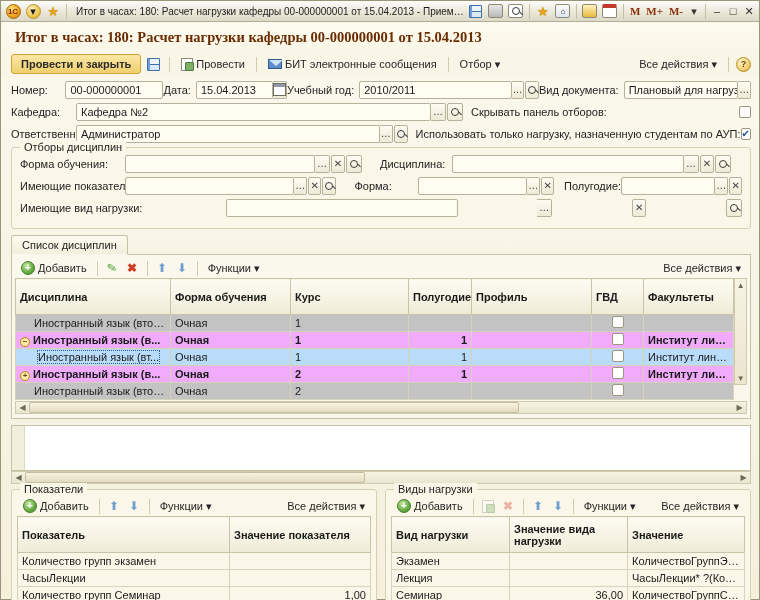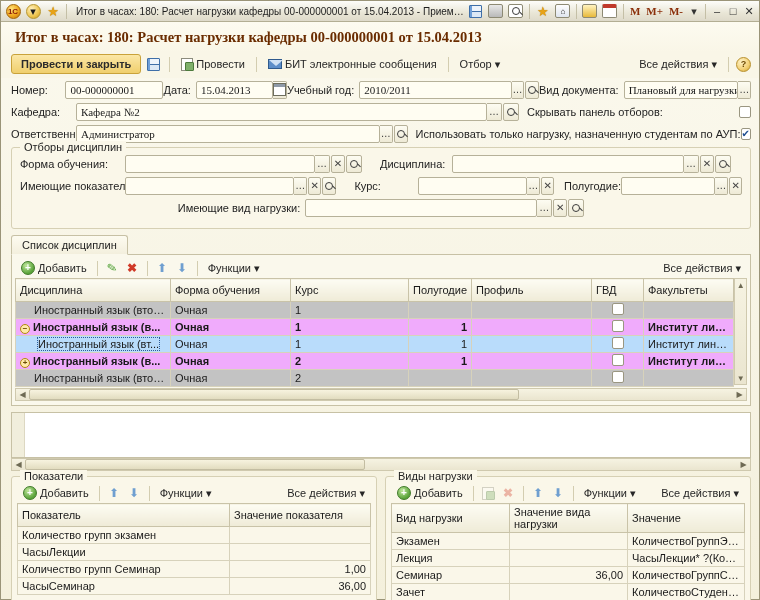--- a/index.html
+++ b/index.html
@@ -76,21 +76,21 @@
     position:relative;}
   .envico:after{content:"";position:absolute;left:0;top:0;border-left:7px solid transparent;
     border-right:7px solid transparent;border-top:6px solid #cfe1f4;}
 
   
   .formarea { padding:2px 8px 0 10px; }
   .frow { display:flex; align-items:center; margin-bottom:3px; height:19px; }
   .lbl { font-size:11px; color:#232323; white-space:nowrap; }
   .fld { background:#fffdf2; border:1px solid #b6b199; border-radius:2px;
     height:18px; line-height:16px; padding:0 4px; font-size:11px;
-    color:#1a1a1a; overflow:hidden; white-space:nowrap;font-family:Liberation Serif, serif; }
+    color:#1a1a1a; overflow:hidden; white-space:nowrap; }
   .pickbtn { width:15px;height:18px;border:1px solid #b6b199;border-left:none;
     background:linear-gradient(#fdfcf2,#eeead6);font-size:10px;
     display:flex;align-items:center;justify-content:center;color:#333;
     border-radius:0 2px 2px 0;}
   .magbtn { width:16px;height:18px;border:1px solid #b6b199;
     background:linear-gradient(#fdfcf2,#eeead6);
     display:flex;align-items:center;justify-content:center;border-radius:2px;
     margin-left:1px;}
   .clrbtn { width:14px;height:18px;border:1px solid #b6b199;
     background:linear-gradient(#fdfcf2,#eeead6);color:#444;font-size:10px;
@@ -127,22 +127,22 @@
     background:radial-gradient(circle at 35% 30%,#bfe69a,#5aa33a 70%);
     border:1px solid #3f7a28;color:#fff;font-size:10px;font-weight:bold;
     display:flex;align-items:center;justify-content:center;line-height:1;}
   .pencil{color:#4a9e2f;font-size:12px;transform:rotate(-10deg);}
   .xred{color:#d03a27;font-size:12px;font-weight:bold;}
   .arrow-up,.arrow-dn{color:#6f9fd0;font-size:12px;}
   .grayico{opacity:.35;}
 
   table.grid { border-collapse:collapse; width:100%; table-layout:fixed; }
   table.grid th { background:linear-gradient(#fdfcf3,#efebd7);
-    border:1px solid #c9c3a8; font-weight:normal; font-size:11px;
-    text-align:left; padding:2px 4px; height:23px; color:#1a1a1a;}
+    border:1px solid #c9c3a8; font-weight:bold; font-size:11px;
+    text-align:left; padding:2px 4px; height:36px; color:#1a1a1a;}
   table.grid td { border:1px solid #d7d2bb; border-top:none; font-size:11px;
     padding:1px 4px; height:17px; overflow:hidden; white-space:nowrap;
     text-overflow:ellipsis; }
   tr.r-gray td { background:#c3c3c3; }
   tr.r-yellow td { background:#f0abfc; font-weight:bold; }
   tr.r-blue td { background:#b9dcfb; }
   td.num { text-align:right; }
   td.ctr { text-align:center; }
   .tree-pm { display:inline-block;width:10px;height:10px;border:1px solid #b08a10;
     border-radius:50%; font-size:8px; line-height:8px; text-align:center;
@@ -273,21 +273,21 @@
       <div class="magbtn">
           <span class="mag"></span>
         </div>
       <div class="lbl" style="width:95px;text-align:right;padding-right:5px">Вид документа:</div>
       <div class="fld" style="width:135px">Плановый для нагрузки</div>
       <div class="pickbtn">…</div>
     </div>
 
     <div class="frow">
       <div class="lbl" style="width:65px">Кафедра:</div>
-      <div class="fld" style="width:411px">Кафедра №2</div>
+      <div class="fld" style="width:355px">Кафедра №2</div>
       <div class="pickbtn">…</div>
       <div class="magbtn">
           <span class="mag"></span>
         </div>
       <div class="lbl" style="flex:1;padding-left:8px">Скрывать панель отборов:</div>
       <div class="cbx"></div>
     </div>
 
     <div class="frow">
       <div class="lbl" style="width:65px">Ответственный:</div>
@@ -322,31 +322,31 @@
     </div>
 
     <div class="frow">
       <div class="lbl" style="width:105px">Имеющие показатель:</div>
       <div class="fld" style="width:190px"></div>
       <div class="pickbtn">…</div>
       <div class="clrbtn">✕</div>
       <div class="magbtn">
           <span class="mag"></span>
         </div>
-      <div class="lbl" style="width:90px;padding-left:18px">Курс:</div>
+      <div class="lbl" style="width:90px;padding-left:18px">Форма:</div>
       <div class="fld" style="width:122px"></div>
       <div class="pickbtn">…</div>
       <div class="clrbtn">✕</div>
       <div class="lbl" style="width:72px;padding-left:10px">Полугодие:</div>
       <div class="fld" style="width:105px"></div>
       <div class="pickbtn">…</div>
       <div class="clrbtn">✕</div>
     </div>
 
-    <div class="frow" style="justify-content:center">
+    <div class="frow" style="justify-content:space-between">
       <div class="lbl" style="padding-right:5px">Имеющие вид нагрузки:</div>
       <div class="fld" style="width:232px"></div>
       <div class="pickbtn">…</div>
       <div class="clrbtn">✕</div>
       <div class="magbtn">
           <span class="mag"></span>
         </div>
     </div>
   </div>
 

